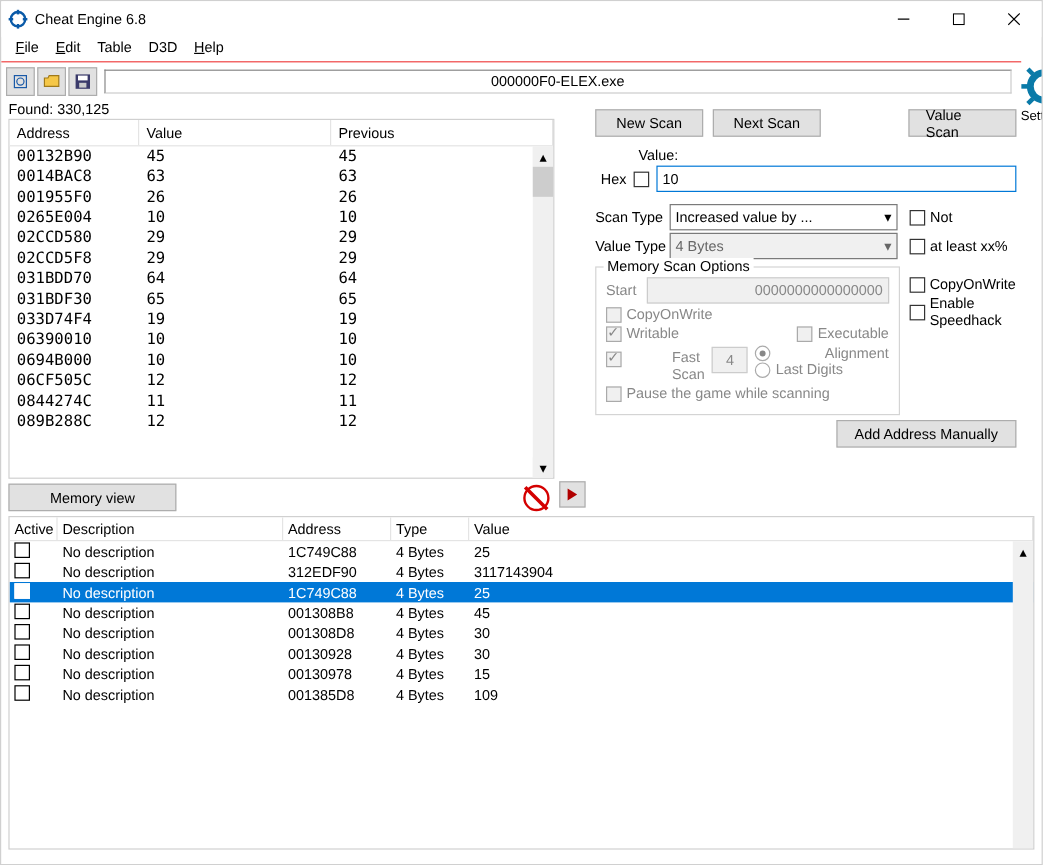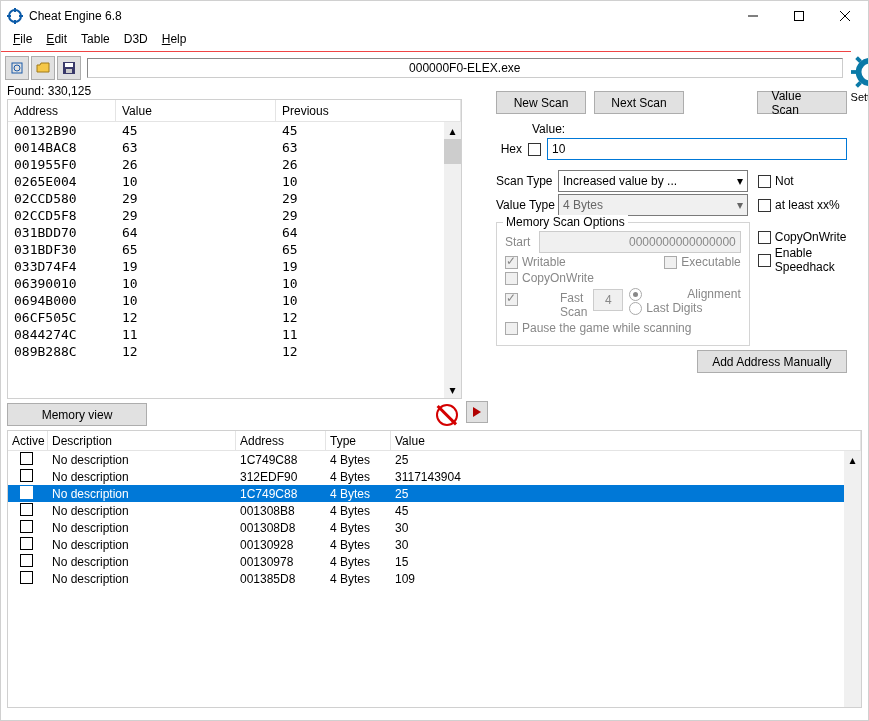--- a/index.html
+++ b/index.html
@@ -65,21 +65,21 @@
   .radio{width:13px;height:13px;border:1px solid #333;border-radius:50%;display:inline-block;margin-right:4px;position:relative;flex-shrink:0;}
   .radio.checked::after{content:"";position:absolute;width:5px;height:5px;background:#333;border-radius:50%;top:3px;left:3px;}
   .radio.disabled{border-color:#aaa;}
   .radio.disabled.checked::after{background:#888;}
   .addmanual{display:flex;justify-content:flex-end;margin-top:4px;}
   
   .bottom{margin:4px 6px 0 6px;}
   .blist{border:1px solid #d0d0d0;height:278px;position:relative;background:#fff;overflow:hidden;}
   .bhdr{display:flex;height:20px;align-items:center;font-size:12px;border-bottom:1px solid #e4e4e4;}
   .bhdr div{border-right:1px solid #e4e4e4;padding:0 4px;height:100%;display:flex;align-items:center;}
-  .c-act{width:40px;text-align:center;} .c-desc{width:188px;} .c-addr2{width:90px;} .c-type{width:65px;} .c-val2{flex:1;}
+  .c-act{width:40px;} .c-desc{width:188px;} .c-addr2{width:90px;} .c-type{width:65px;} .c-val2{flex:1;}
   .brow{display:flex;height:17px;align-items:center;font-size:12px;}
   .brow div{padding:0 4px;}
   .brow.sel{background:#0078d7;color:#fff;}
   .brow .chk{border-color:#000;}
   .brow.sel .chk{border-color:#fff;}
   .bscroll{position:absolute;right:0;top:20px;bottom:0;width:17px;background:#f0f0f0;}
   .bscroll .up{position:absolute;top:0;width:100%;height:17px;display:flex;align-items:center;justify-content:center;}
   .disabled-text{color:#888;}
 </style>
 </head>
@@ -281,29 +281,29 @@
             <span class="lbl">at least xx%</span>
         </div>
         <div style="display:flex;gap:8px;">
           <div class="fieldset" style="flex:1;">
             <div class="legend">Memory Scan Options</div>
             <div class="row memfield">
                 <span class="lbl disabled-text" style="width:34px;">Start</span>
                 <input class="input" value="0000000000000000" style="">
               </div>
             <div class="row disabled-text">
+                <span class="chk disabled"></span>
+                <span>CopyOnWrite</span>
+              </div>
+            <div class="row disabled-text">
                 <span class="chk disabled checked"></span>
                 <span>Writable</span>
               <span style="flex:1"></span>
                 <span class="chk disabled"></span>
                 <span>Executable</span>
-              </div>
-            <div class="row disabled-text">
-                <span class="chk disabled"></span>
-                <span>CopyOnWrite</span>
               </div>
             <div class="row disabled-text" style="align-items:flex-start;">
               <span class="chk disabled checked" style="margin-top:6px;"></span>
               <span style="margin-top:4px;margin-left:38px;">Fast Scan</span>
               <input class="input" style="width: 30px; margin: 2px 6px 0px; text-align: center; background: rgb(240, 240, 240); color: rgb(136, 136, 136); border: 1px solid rgb(204, 204, 204);" value="4">
               <div>
                 <div class="row" style="margin:0;gap:41px;">
                     <span class="radio disabled checked"></span>
                     <span>Alignment</span>
                   </div>

